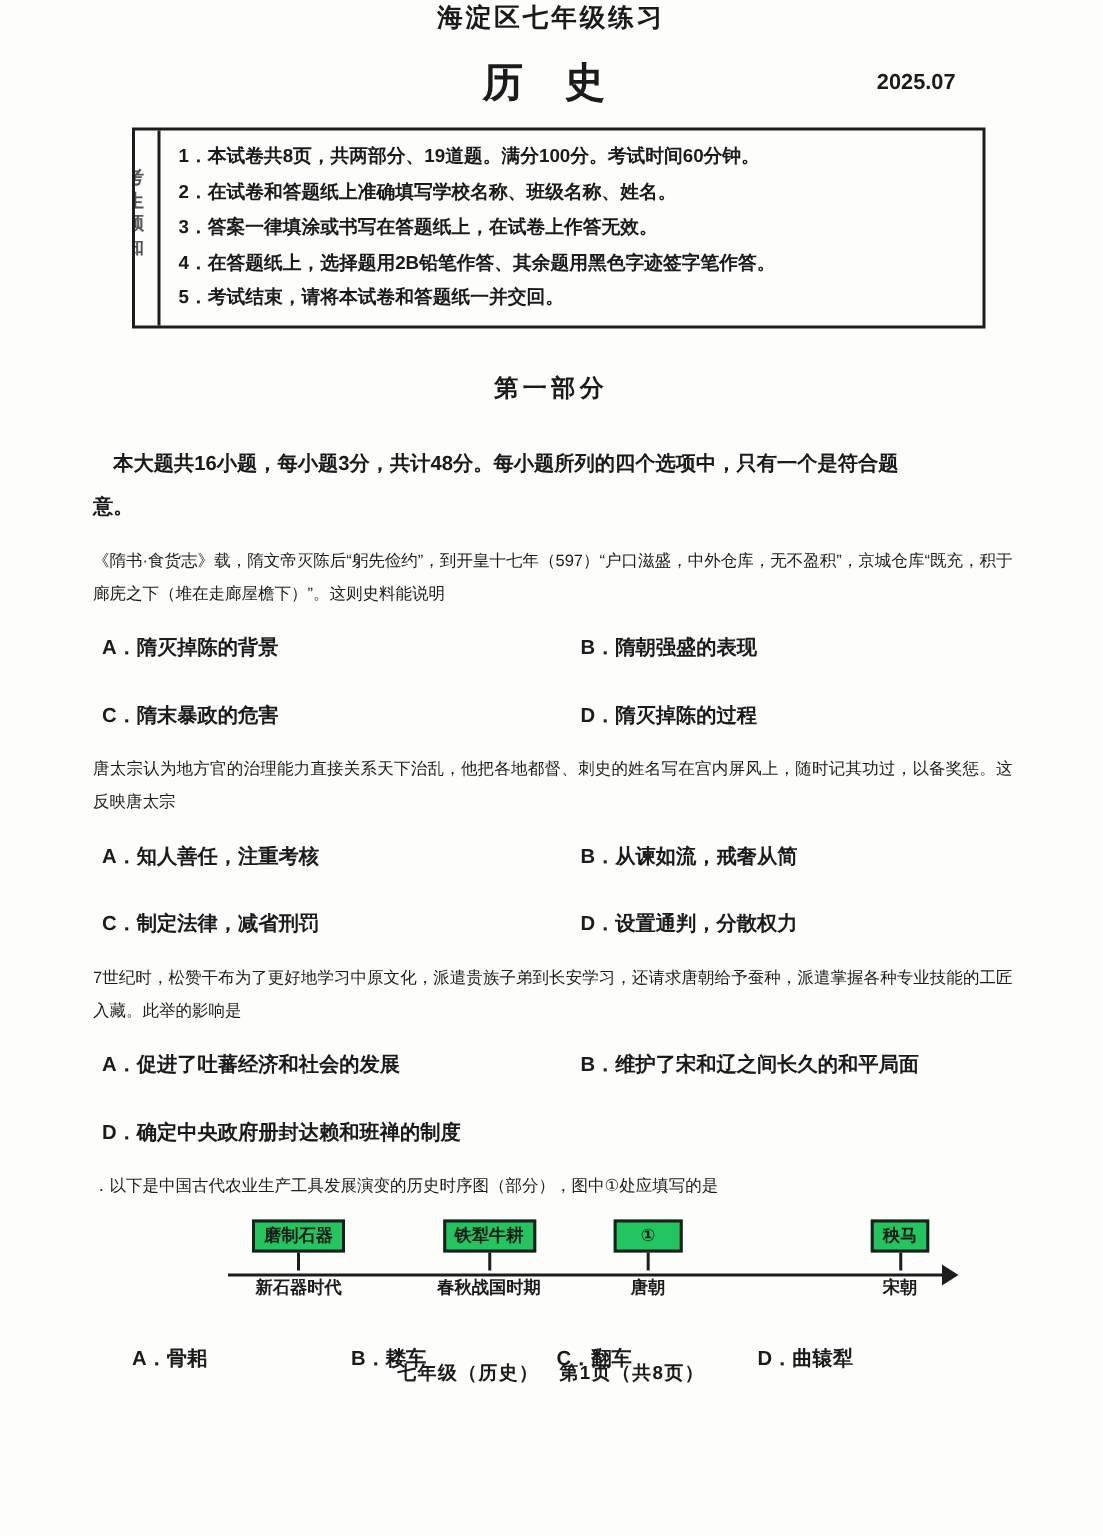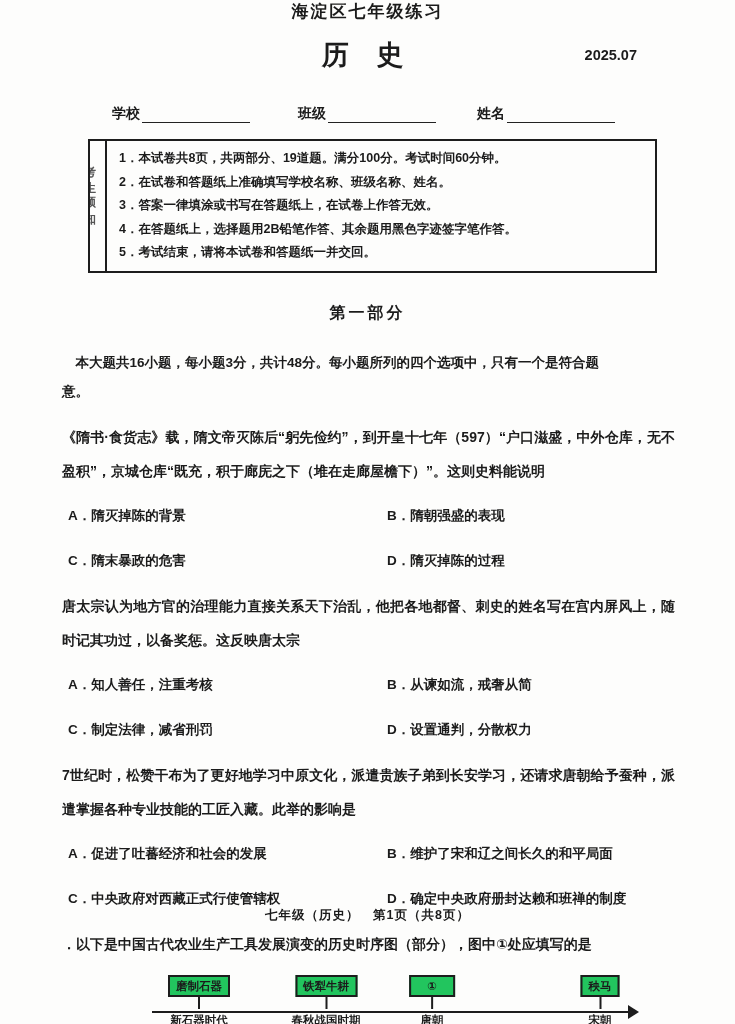--- a/index.html
+++ b/index.html
@@ -59,21 +59,21 @@
   }
   .section-title{
     margin-top:30px;text-align:center;
     font-size:16px;font-weight:700;letter-spacing:3px;
   }
   .body-col{margin:24px 60px 0 62px;}
   .intro{font-size:13.5px;font-weight:700;line-height:29px;}
   .intro-l1{text-indent:1em;}
   .question{margin-top:3px;}
   .stem{
-    font-size:14px;font-weight:700;line-height:34px;
+    font-size:11px;font-weight:400;line-height:22px;
     text-align:justify;
   }
   .options{
     display:grid;grid-template-columns:302px 1fr;
     padding-left:6px;
     font-size:13.5px;font-weight:700;line-height:28px;gap:17px;
   }
   .opt{white-space:nowrap;}
   
   .timeline{
@@ -114,34 +114,20 @@
 
 <div class="page">
 
   <div class="exam-title">海淀区七年级练习</div>
 
   <div class="subject-row">
     <div class="subject">历 史</div>
     <div class="exam-date">2025.07</div>
   </div>
 
-  <div class="fields-row">
-    <div class="field field-school">
-      <span>学校</span>
-      <span class="blank"></span>
-    </div>
-    <div class="field field-class">
-      <span>班级</span>
-      <span class="blank"></span>
-    </div>
-    <div class="field field-name">
-      <span>姓名</span>
-      <span class="blank"></span>
-    </div>
-  </div>
 
   <div class="notice-box">
     <div class="notice-side">
       <span>考生须知</span>
     </div>
     <div class="notice-list">
       <div class="notice-item">1．本试卷共8页，共两部分、19道题。满分100分。考试时间60分钟。</div>
       <div class="notice-item">2．在试卷和答题纸上准确填写学校名称、班级名称、姓名。</div>
       <div class="notice-item">3．答案一律填涂或书写在答题纸上，在试卷上作答无效。</div>
       <div class="notice-item">4．在答题纸上，选择题用2B铅笔作答、其余题用黑色字迹签字笔作答。</div>
@@ -176,21 +162,20 @@
         <span class="opt">C．制定法律，减省刑罚</span>
         <span class="opt">D．设置通判，分散权力</span>
       </div>
     </div>
 
     <div class="question">
       <p class="stem">7世纪时，松赞干布为了更好地学习中原文化，派遣贵族子弟到长安学习，还请求唐朝给予蚕种，派遣掌握各种专业技能的工匠入藏。此举的影响是</p>
       <div class="options">
         <span class="opt">A．促进了吐蕃经济和社会的发展</span>
         <span class="opt">B．维护了宋和辽之间长久的和平局面</span>
-        <span class="opt">C．中央政府对西藏正式行使管辖权</span>
         <span class="opt">D．确定中央政府册封达赖和班禅的制度</span>
       </div>
     </div>
 
     <div class="question">
       <p class="stem">．以下是中国古代农业生产工具发展演变的历史时序图（部分），图中①处应填写的是</p>
 
       <div class="timeline">
         <div class="axis"></div>
         <div class="axis-arrow"></div>

